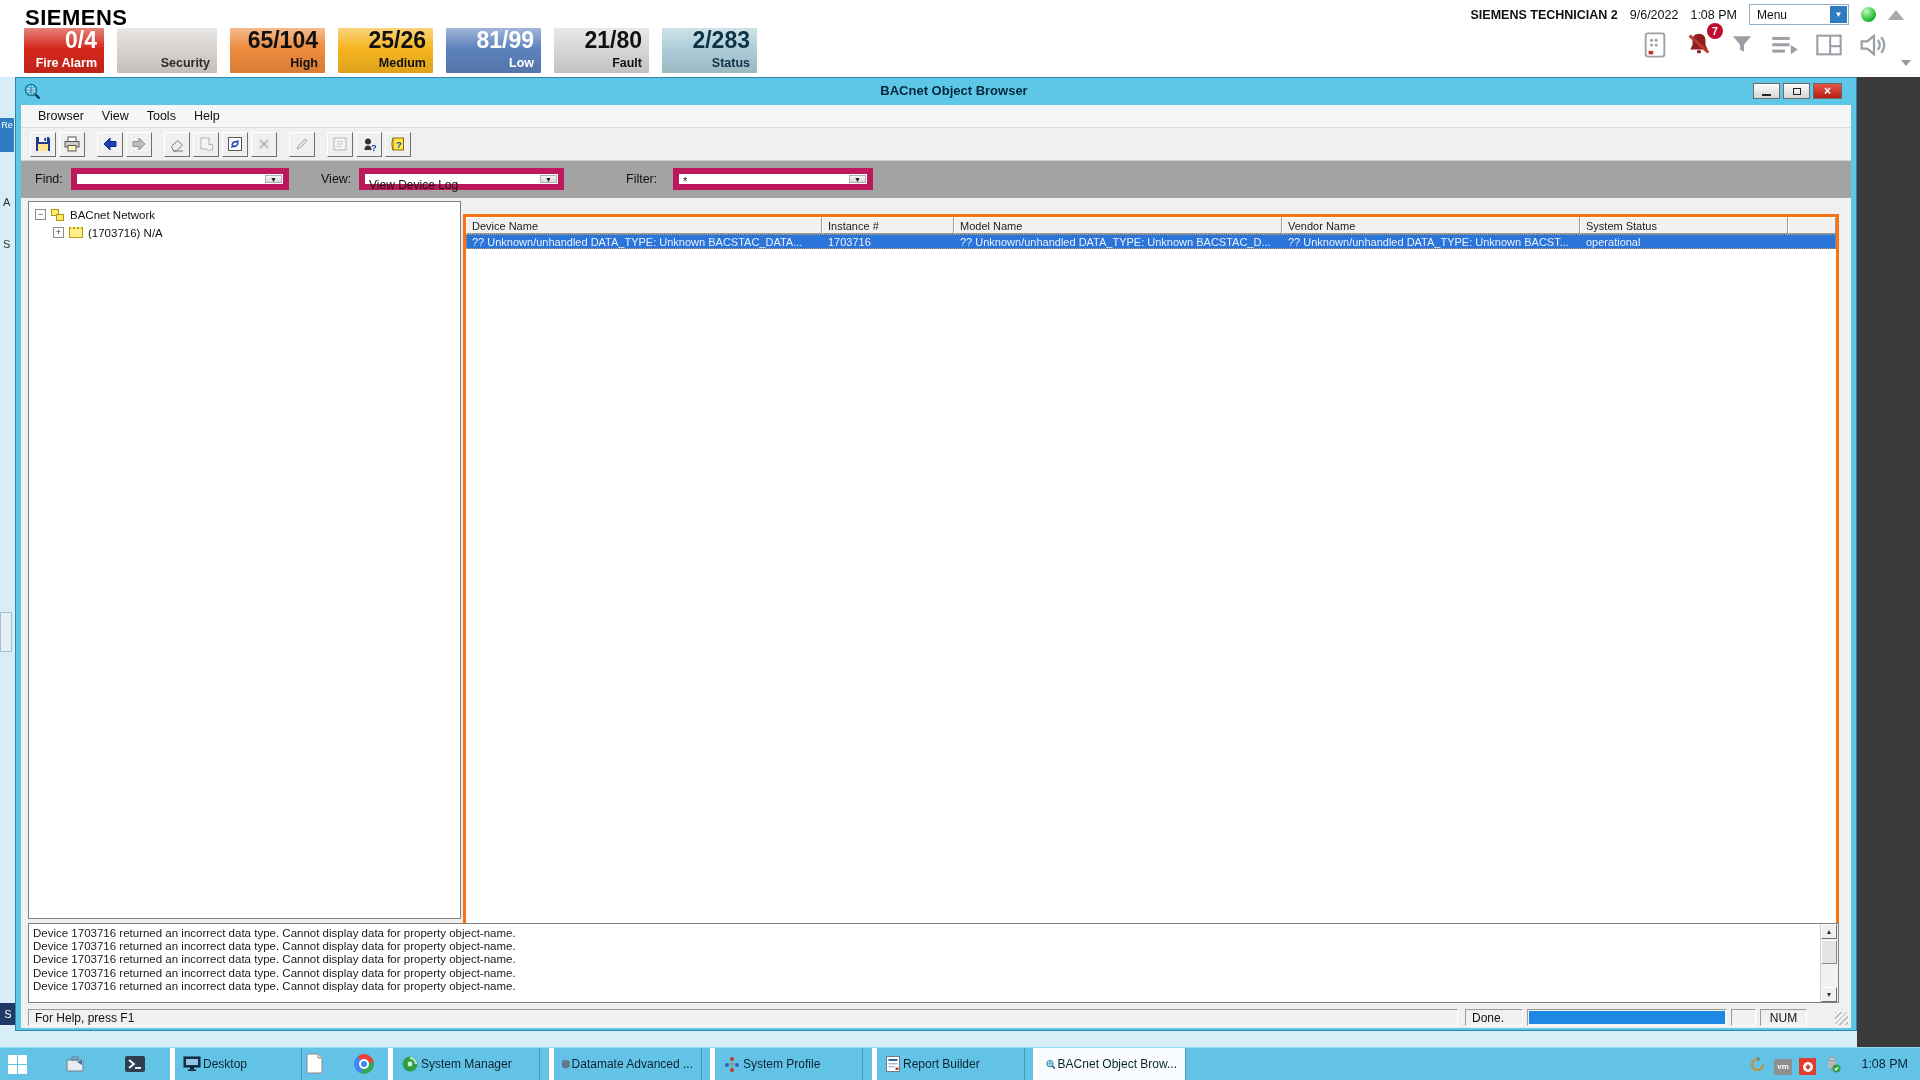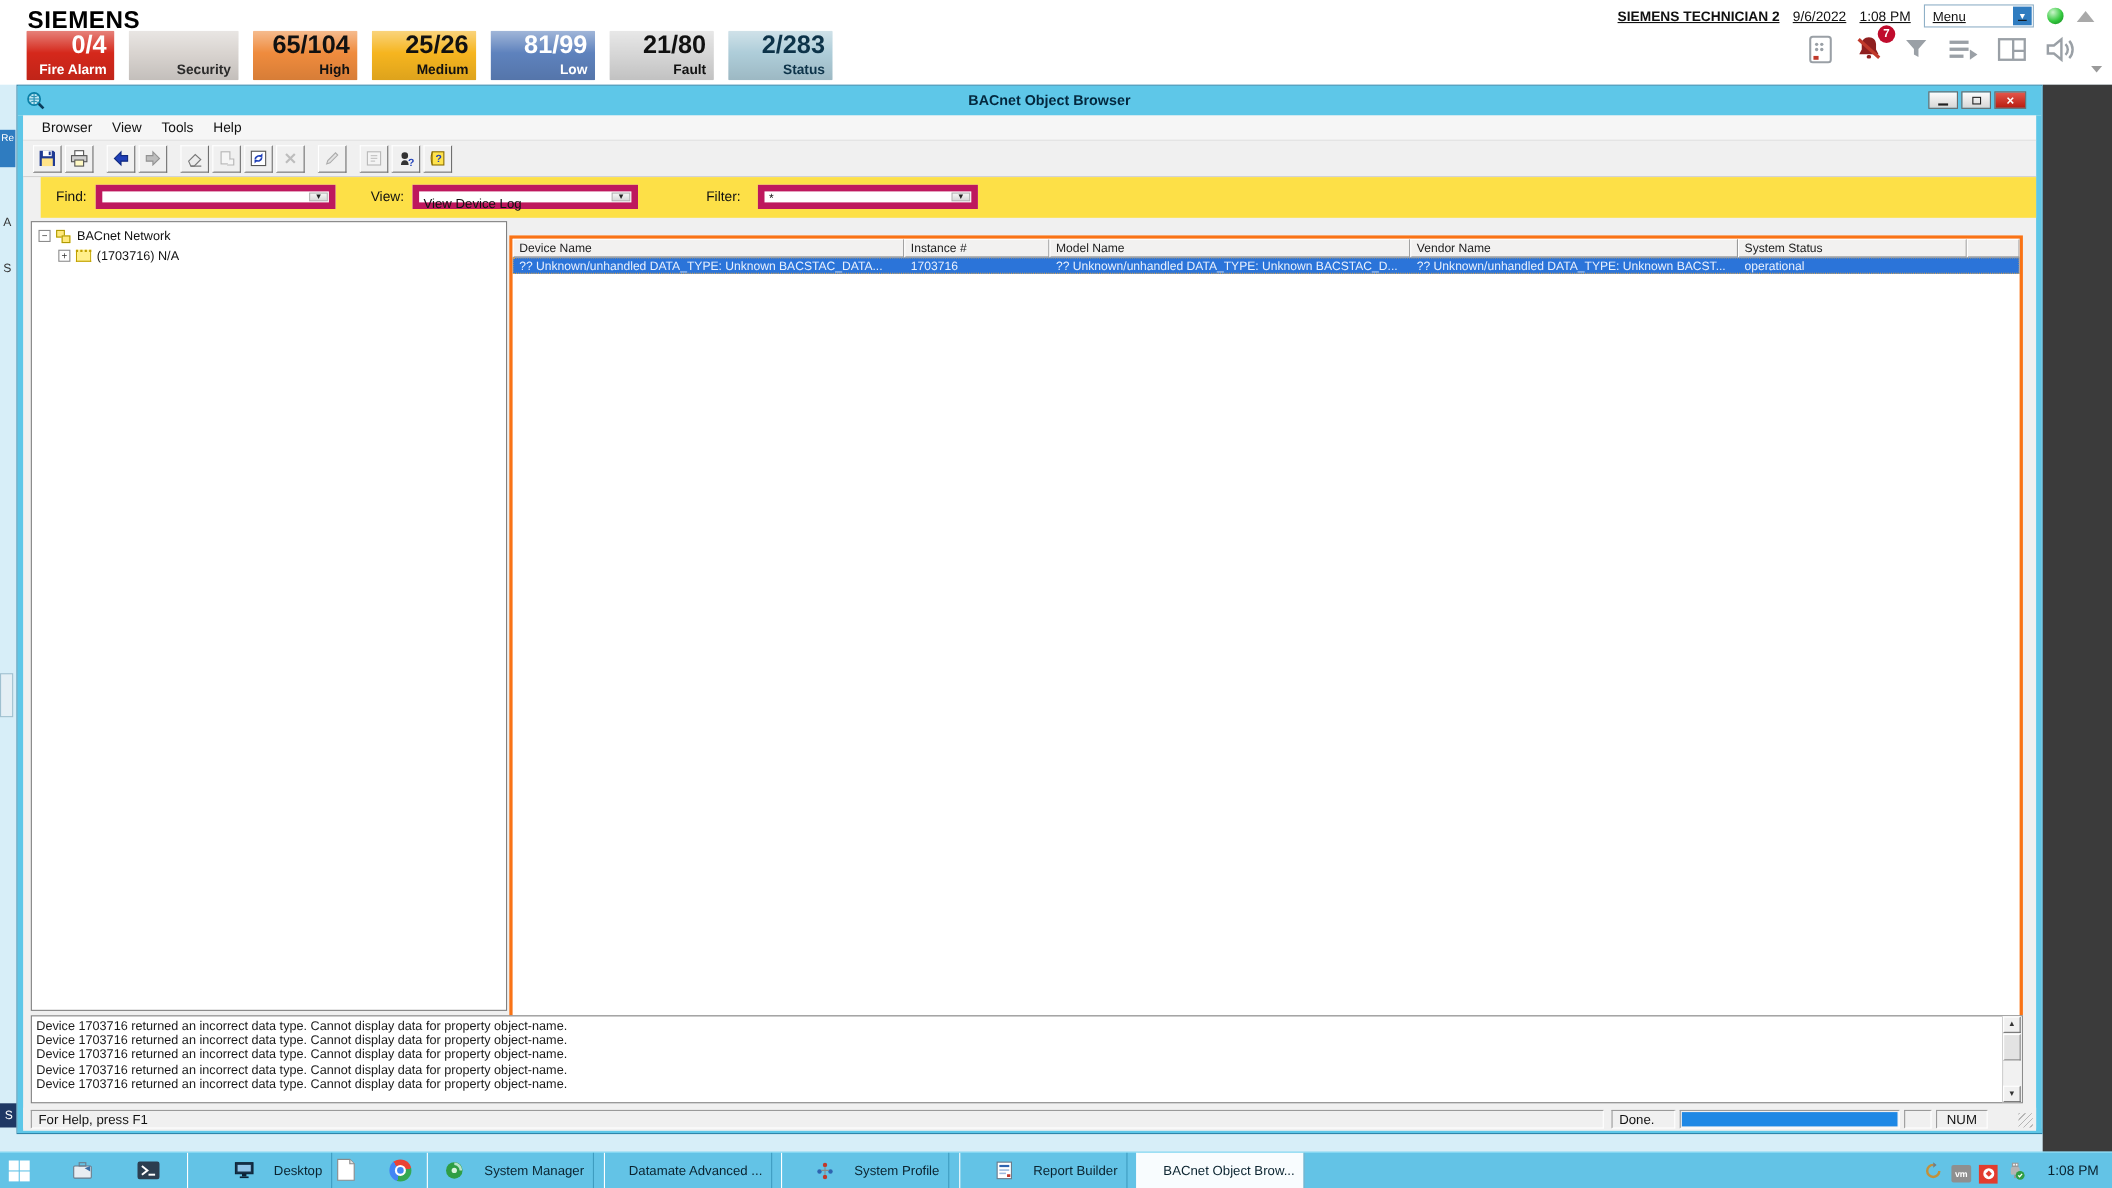--- a/index.html
+++ b/index.html
@@ -9,21 +9,21 @@
   
   .topbar{position:absolute;left:0;top:0;width:1920px;height:77px;background:#ffffff;}
   .brand{position:absolute;left:25px;top:5px;color:#000000;font-weight:bold;font-size:22px;letter-spacing:.5px;}
   .alarm-row{position:absolute;left:24px;top:28px;display:flex;gap:13px;}
   .alarm-btn{height:45px;box-sizing:border-box;display:flex;flex-direction:column;justify-content:space-between;
              align-items:flex-end;padding:3px 7px;border-radius:1px;
              background-image:linear-gradient(rgba(255,255,255,.42),rgba(255,255,255,0) 45%,rgba(0,0,0,.10));}
   .alarm-value{font-size:23px;font-weight:bold;line-height:18px;}
   .alarm-label{font-size:12.5px;font-weight:bold;line-height:14px;}
   .w80{width:80px}.w100{width:100px}.w95{width:95px}
-  .tr-row1{position:absolute;top:4px;right:16px;display:flex;align-items:center;gap:12px;font-size:12.5px;text-decoration:underline;}
+  .tr-row1{position:absolute;top:4px;right:16px;display:flex;align-items:center;gap:12px;font-size:12.5px;}
   .tr-user{font-weight:bold;}
   .menu-dd{width:100px;height:21px;background:#fff;border:1px solid #8fb0c7;display:flex;align-items:center;
            justify-content:space-between;padding-left:7px;font-size:12px;box-sizing:border-box;}
   .menu-dd .dd{width:17px;height:17px;background:#2f7cc0;color:#fff;font-size:8px;display:flex;align-items:center;justify-content:center;margin-right:1px;}
   .green-ball{width:15px;height:15px;border-radius:50%;
               background:radial-gradient(circle at 35% 28%,#c9f5c9,#35c93f 55%,#0f7d1c);}
   .up-tri{width:0;height:0;border-left:8px solid transparent;border-right:8px solid transparent;border-bottom:10px solid #a9a9a9;}
   .tr-icons{position:absolute;top:30px;right:30px;display:flex;align-items:center;gap:15px;}
   .tico{position:relative;display:flex;align-items:center;justify-content:center;}
   .badge{position:absolute;top:-7px;right:-9px;width:16px;height:16px;border-radius:50%;background:#c00c2d;
@@ -58,21 +58,21 @@
   .frame-b{left:0;right:0;bottom:0;height:4px;}
 
   .menubar{position:absolute;left:5px;right:5px;top:27px;height:22px;background:#f6f6f6;border-bottom:1px solid #dcdcdc;
            display:flex;align-items:center;padding-left:8px;font-size:12.5px;}
   .menu-item{padding:2px 9px;}
   .toolbar{position:absolute;left:5px;right:5px;top:50px;height:32px;background:#f0f0f0;display:flex;align-items:center;
            padding-left:9px;gap:3px;border-bottom:1px solid #d2d2d2;}
   .tb-btn{width:26px;height:25px;background:#f0f0f0;border:1px solid;border-color:#ffffff #6f6f6f #6f6f6f #ffffff;
           display:flex;align-items:center;justify-content:center;box-sizing:border-box;}
   .tb-gap{width:6px;}
-  .findrow{position:absolute;left:5px;right:5px;top:83px;height:37px;background:#fde047;font-size:12.5px;margin-left:16px;}
+  .findrow{position:absolute;left:5px;right:5px;top:83px;height:37px;background:#a3a3a3;font-size:12.5px;}
   .frlbl{position:absolute;top:11px;}
   .combo{position:absolute;height:22px;background:#fff;border:6px solid #be185d;box-sizing:border-box;}
   .combo .val{position:absolute;left:4px;top:4px;font-size:12px;color:#111;white-space:nowrap;}
   .combo .val.star{top:1px;font-size:11px;}
   .combo .ddb{position:absolute;top:1px;right:1px;bottom:1px;width:17px;background:linear-gradient(#f6f6f6,#d9d9d9);
               border:1px solid #b0b0b0;display:flex;align-items:center;justify-content:center;font-size:7px;color:#222;box-sizing:border-box;}
 
   .treepanel{position:absolute;left:12px;top:123px;width:433px;height:718px;background:#fff;border:1px solid #808080;box-sizing:border-box;font-size:11.5px;}
   .trow{display:flex;align-items:center;height:17px;gap:5px;}
   .trow.r1{margin:4px 0 0 6px;}
@@ -109,22 +109,22 @@
   .p-prog{left:1506px;width:200px;padding:0;}
   .p-prog .fill{position:absolute;left:1px;top:1px;right:1px;bottom:1px;background:#1e88e5;}
   .p-x{left:1710px;width:25px;}
   .p-num{left:1739px;width:47px;text-align:center;}
   .grip{position:absolute;right:3px;top:5px;width:13px;height:13px;
         background:repeating-linear-gradient(135deg,#b5b5b5 0 1px,transparent 1px 4px);}
 
   
   .taskbar{position:absolute;left:0;top:1047px;width:1920px;height:33px;background:#63c3e6;border-top:1px solid #8eddf5;box-sizing:border-box;}
   .tk-ico{position:absolute;top:5px;display:flex;align-items:center;justify-content:center;}
-  .tkbtn{position:absolute;top:0;height:32px;display:flex;align-items:center;gap:18px;padding:0 8px;
-         border-left:1px solid #ffffff;border-right:1px solid #3e9cc0;font-size:12px;color:#0b2430;box-sizing:border-box;white-space:nowrap;overflow:hidden;justify-content:flex-end;}
+  .tkbtn{position:absolute;top:0;height:32px;display:flex;align-items:center;gap:2px;padding:0 8px;
+         border-left:5px solid #ffffff;border-right:1px solid #3e9cc0;font-size:12px;color:#0b2430;box-sizing:border-box;white-space:nowrap;overflow:hidden;}
   .tkbtn.active{background:#f8fcfe;}
   .winlogo{display:grid;grid-template-columns:9px 9px;grid-template-rows:9px 9px;gap:1px;}
   .winlogo i{background:#ffffff;}
   .chrome{width:20px;height:20px;border-radius:50%;background:conic-gradient(from -40deg,#ea4335 0 33%,#34a853 0 66%,#4285f4 0 100%);position:relative;}
   .chrome:before{content:"";position:absolute;left:5px;top:5px;width:10px;height:10px;border-radius:50%;background:#fff;}
   .chrome:after{content:"";position:absolute;left:7px;top:7px;width:6px;height:6px;border-radius:50%;background:#4285f4;}
   .tray{position:absolute;right:78px;top:7px;display:flex;gap:7px;align-items:center;}
   .clock{position:absolute;right:12px;top:9px;font-size:12.5px;color:#09222f;}
   .vm-ico{width:18px;height:16px;background:#8f8f8f;border-radius:2px;color:#fff;font-size:8px;font-weight:bold;
           display:flex;align-items:center;justify-content:center;}

